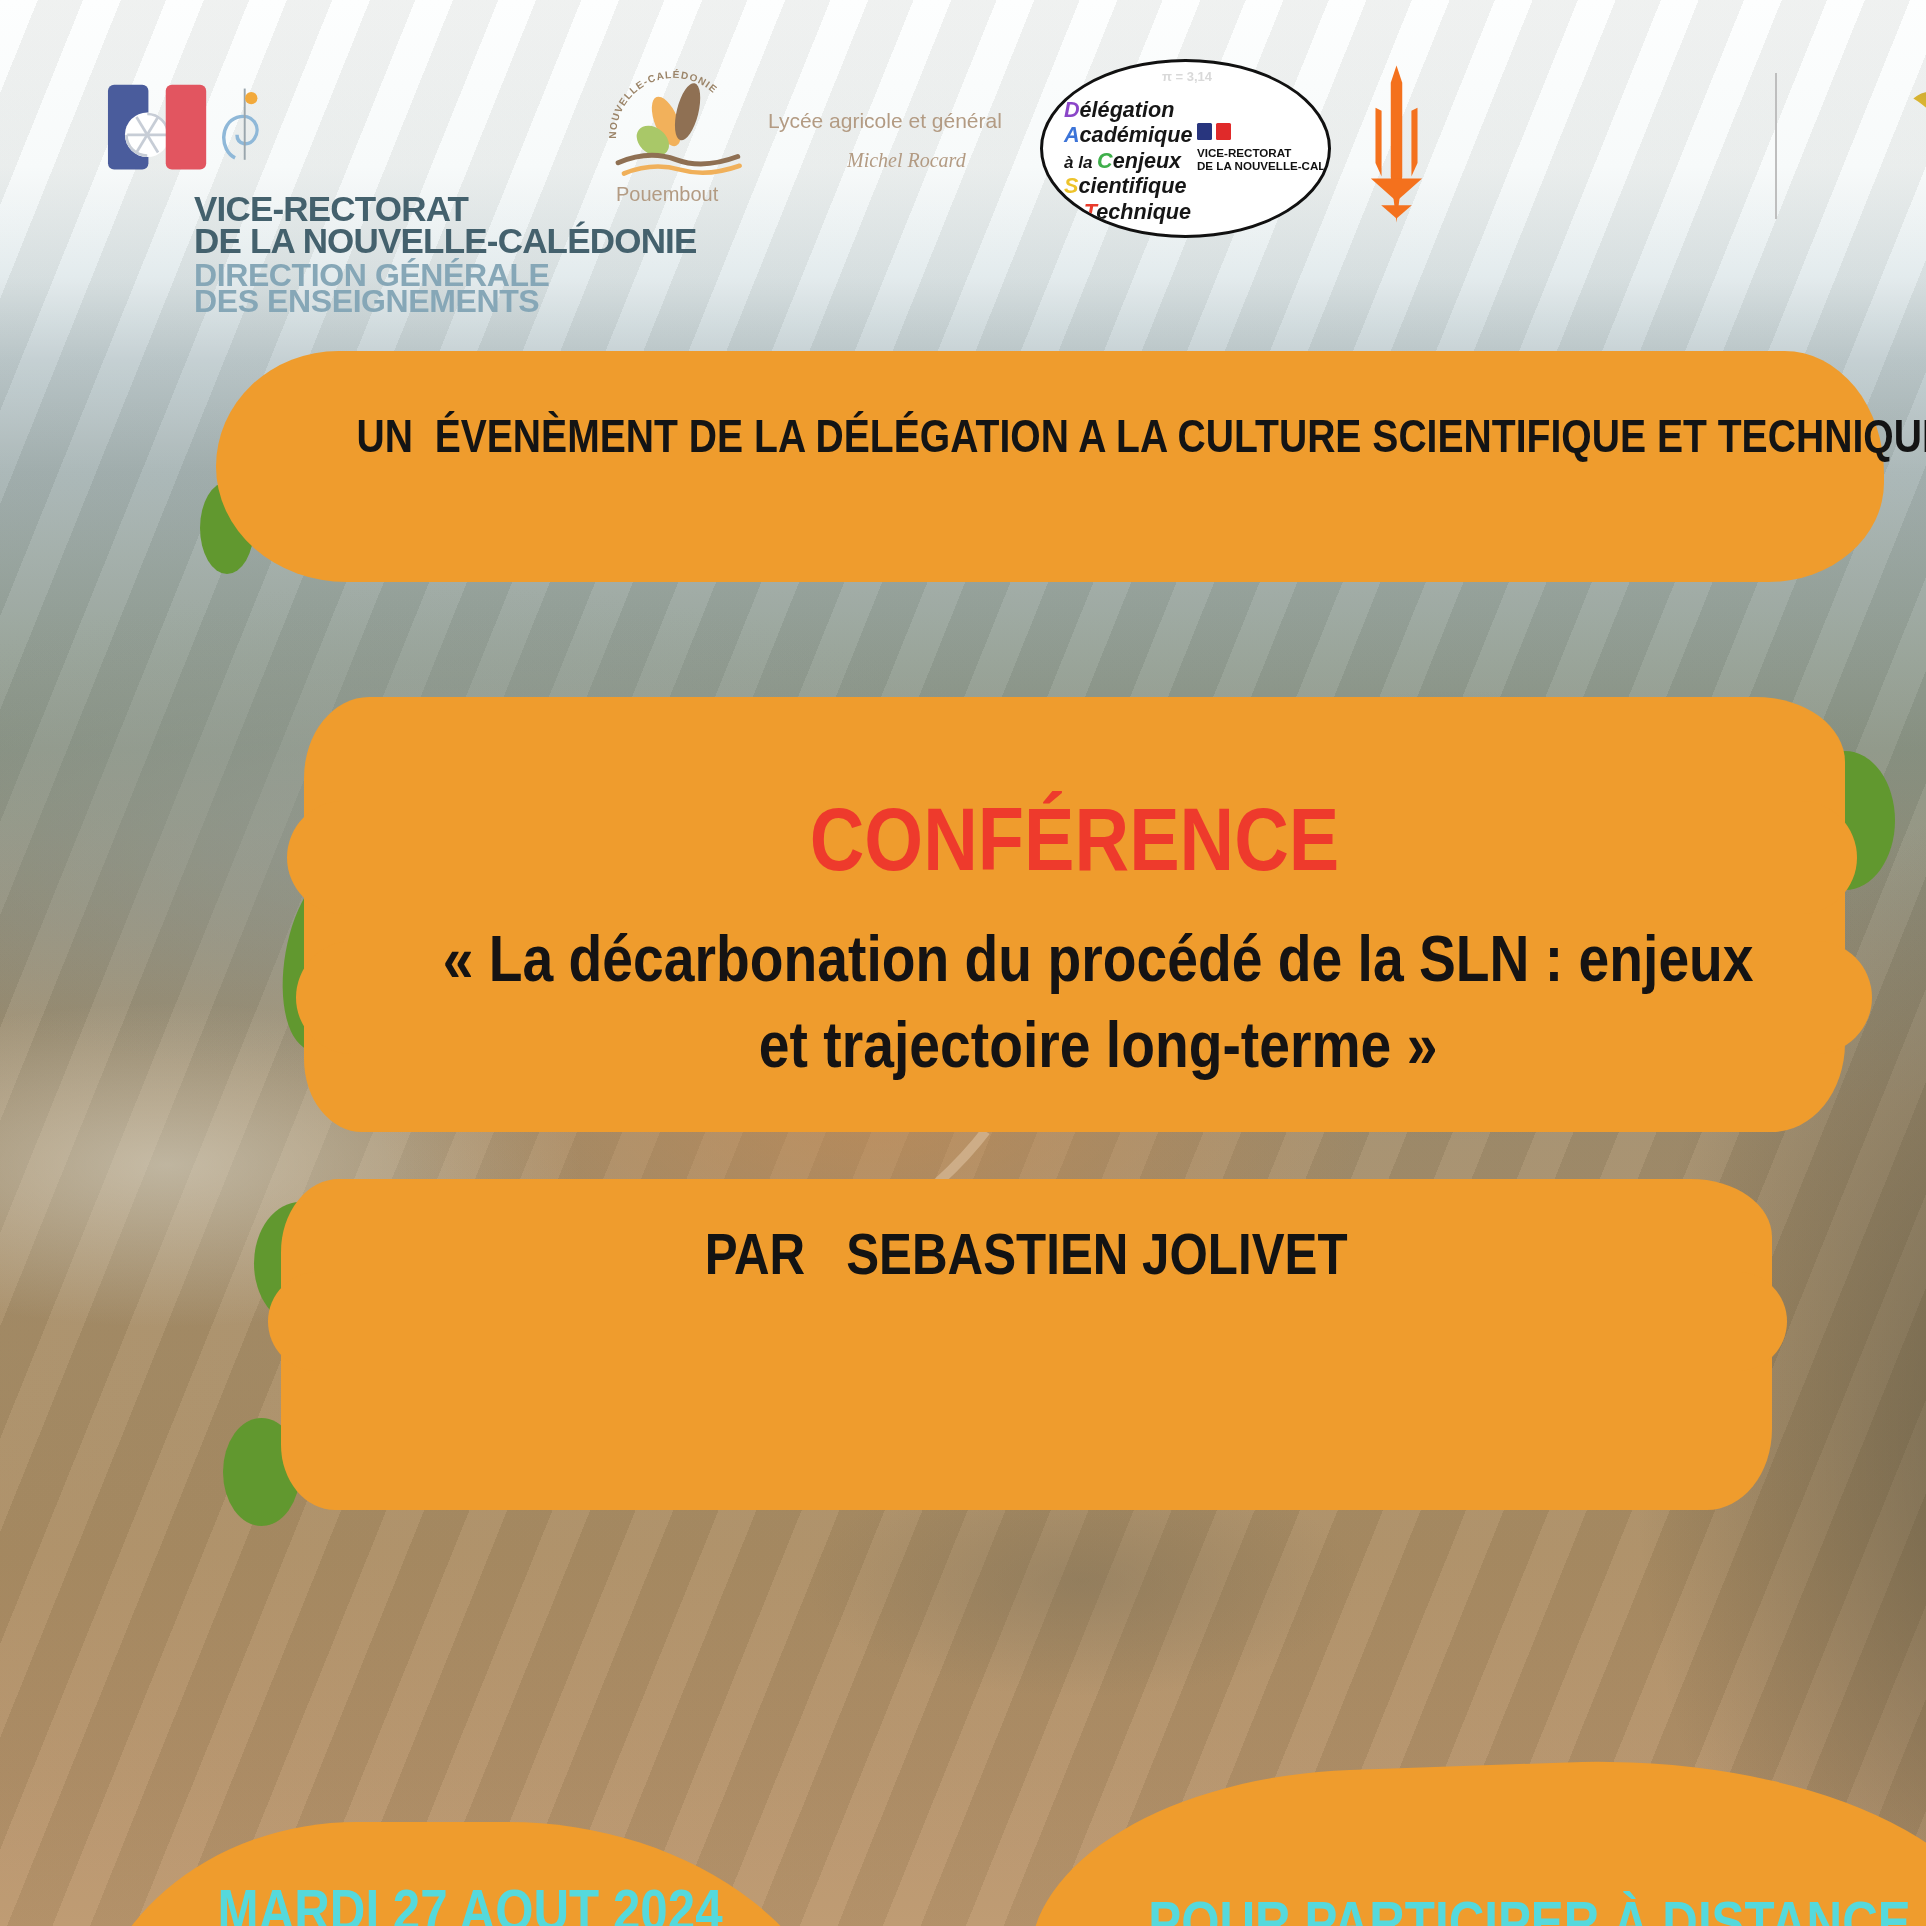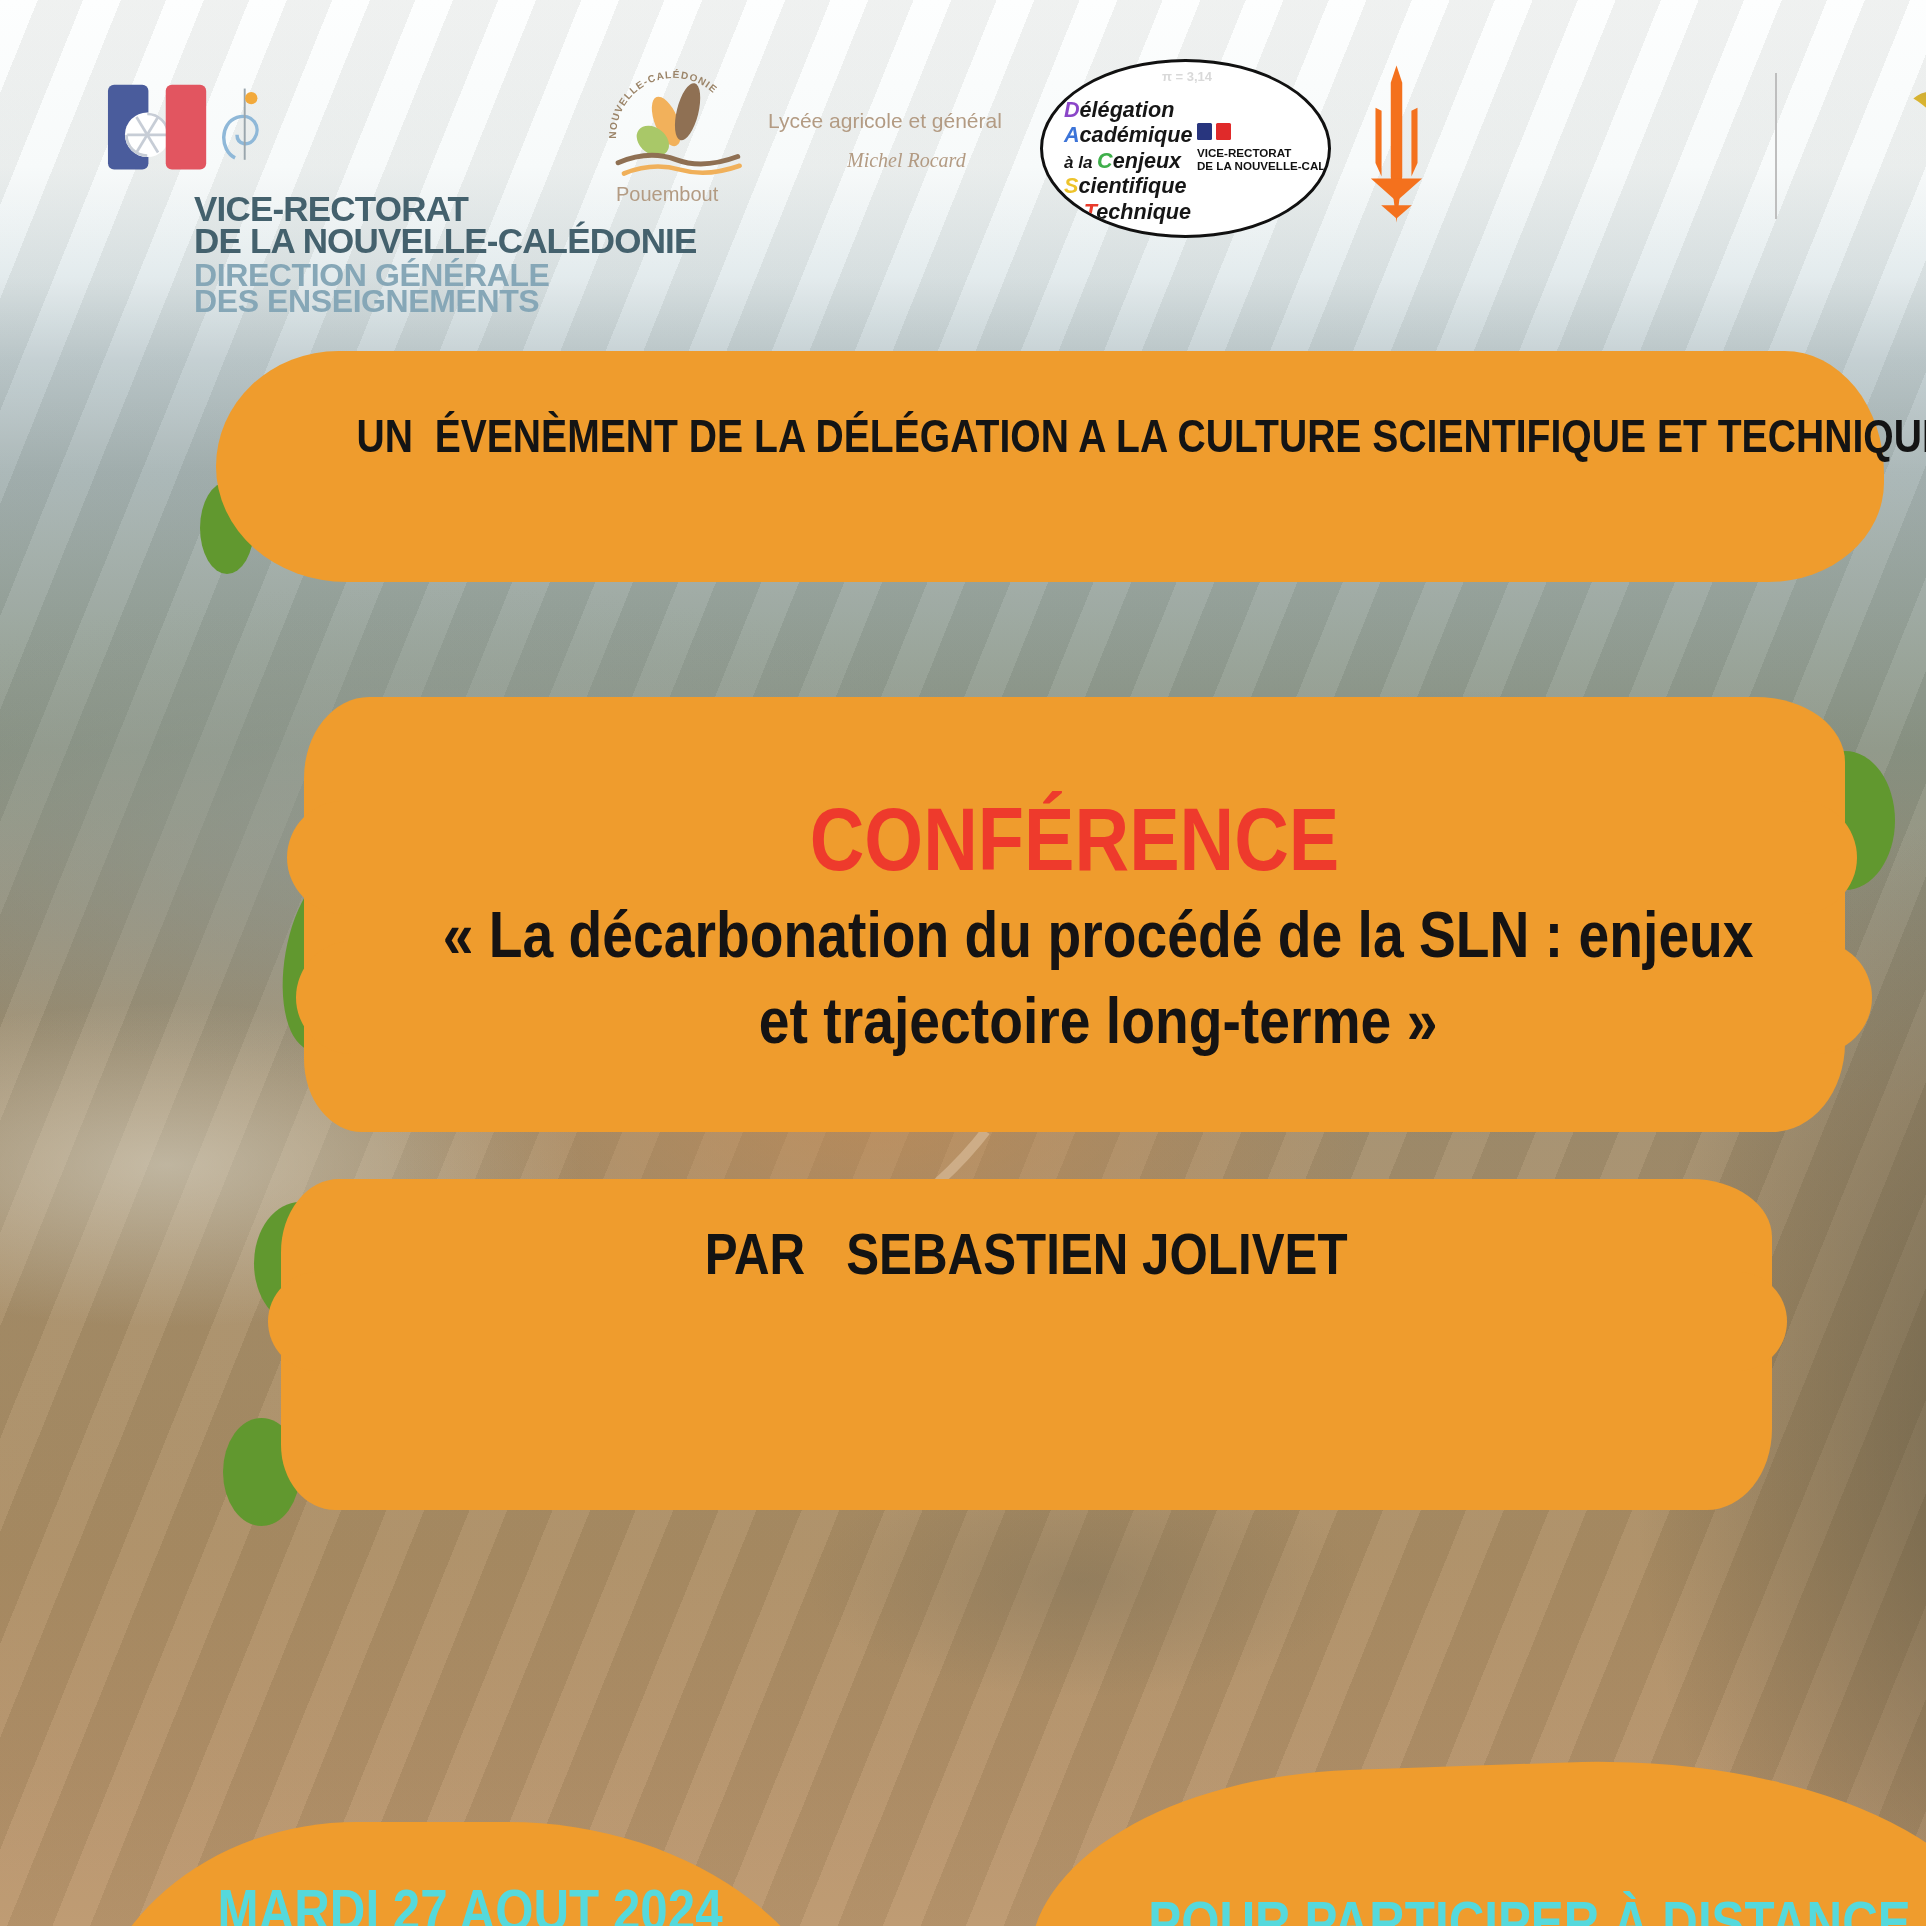--- a/index.html
+++ b/index.html
@@ -38,21 +38,21 @@
   .left-blob{left:87px;top:1822px;width:767px;height:647px;
     border-radius:270px 347px 308px 250px / 231px 270px 347px 308px;}
   .right-blob{left:1040px;top:1764px;width:978px;height:944px;background:none;}
   .right-blob .shape{position:absolute;inset:0;background:#EF9C2D;transform:rotate(-2deg);
     border-radius:347px 462px 578px 462px / 193px 231px 616px 539px;}
   
   .tline{position:absolute;left:0;right:0;text-align:center;white-space:nowrap;}
   .sx{display:inline-block;transform:scaleX(.85);transform-origin:50% 50%;}
   .banner-text{top:58px;font-size:46px;font-weight:bold;color:#141414;line-height:1.2;}
   .conf-head{left:304px;width:1541px;top:786px;font-size:89px;font-weight:bold;color:#EE3A2C;line-height:1.2;}
-  .conf-sub{left:304px;width:1588px;font-size:65px;font-weight:bold;color:#151313;line-height:1.25;}
+  .conf-sub{left:304px;width:1588px;font-size:65px;font-weight:bold;color:#151313;line-height:1.25;margin-top:24px;}
   .speaker-text{left:281px;width:1491px;top:1219px;font-size:58px;font-weight:bold;color:#131313;line-height:1.21;}
   .cyan{color:#55D9DC;}
   .lb-cyan{left:87px;width:767px;top:1874px;font-size:58px;font-weight:bold;line-height:1.25;}
   .rb-cyan{left:1040px;width:978px;top:1888px;font-size:58px;font-weight:bold;}
   .tline{z-index:3;}
   
   .logos{position:absolute;left:0;top:0;width:2080px;height:300px;z-index:4;}
   .vr-text1{position:absolute;left:98px;font-weight:bold;font-size:35px;color:#44616D;white-space:nowrap;letter-spacing:-0.8px;}
   .vr-text2{position:absolute;left:98px;font-weight:bold;font-size:32px;color:#86A7B7;white-space:nowrap;letter-spacing:-0.4px;}
   .lycee-name{position:absolute;left:769px;top:116px;font-size:21px;color:#B39B83;white-space:nowrap;}

